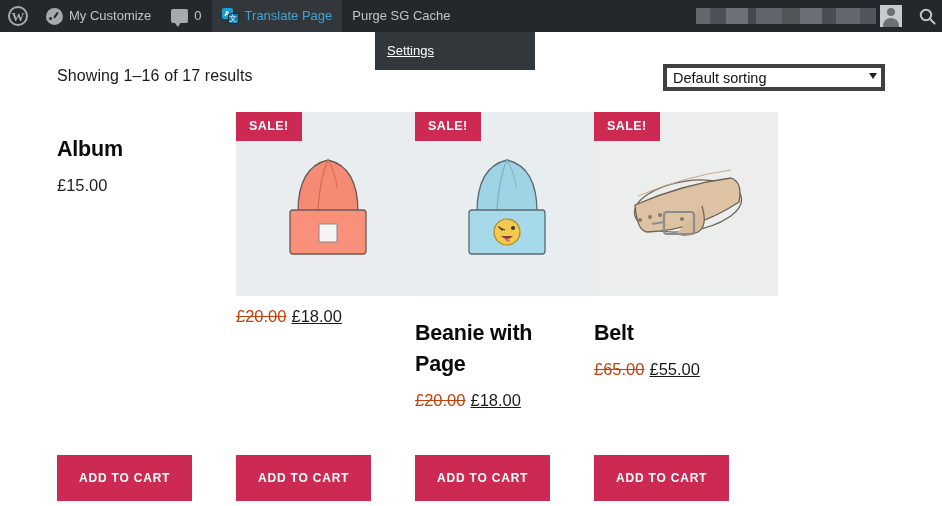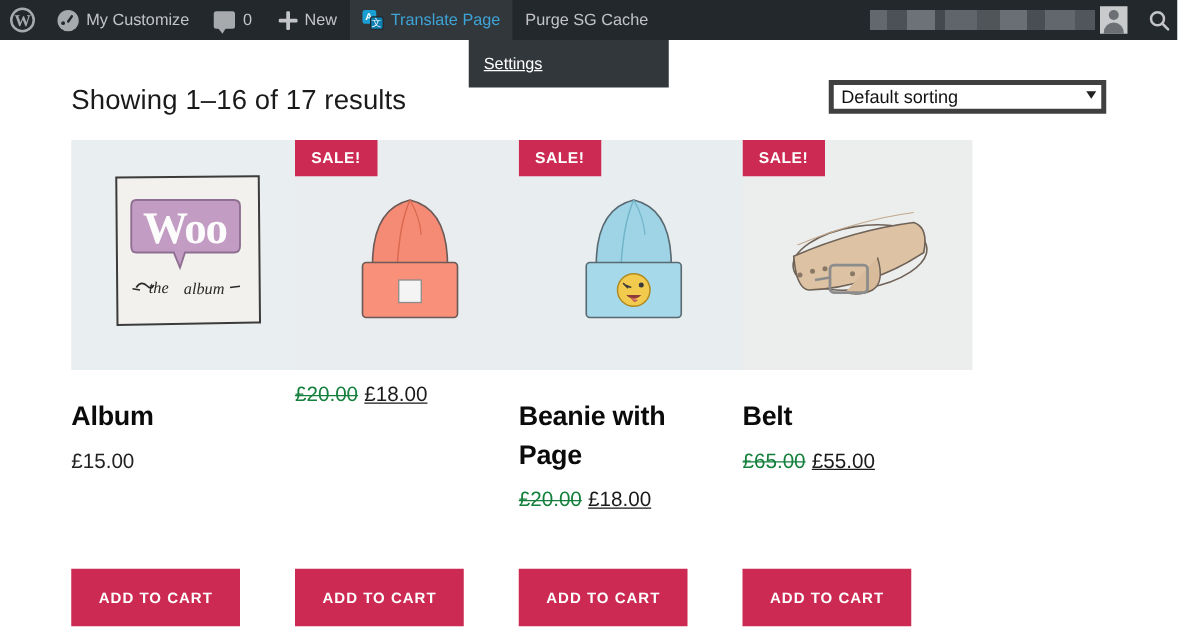--- a/index.html
+++ b/index.html
@@ -132,21 +132,21 @@
   
   #content{
     position:absolute; top:32px; left:0; width:942px; height:474px;
     background:#fff;
   }
   #topbar{
     position:absolute; left:57px; top:32px; width:828px; height:34px;
   }
   #result-count{
     position:absolute; left:0; top:3px;
-    font-size:22px; color:#1a1a1a; letter-spacing:0.1px;
+    font-size:16px; color:#1a1a1a; letter-spacing:0.1px;
   }
   #ordering{
     position:absolute; right:0; top:0;
   }
   #sort-select{
     width:222px; height:27px;
     font-family:"Liberation Sans", sans-serif;
     font-size:14.5px; color:#111;
     padding:0 4px 0 6px;
     border:4px solid #404040; background:#fff;
@@ -183,21 +183,21 @@
 
   .ptitle{
     margin:22px 0 0 0;
     font-size:21.5px; font-weight:bold; color:#0b0b0b;
     line-height:1.45; letter-spacing:-0.2px;
   }
   .pprice{
     margin-top:9px; font-size:16.5px; color:#222; line-height:1.4;
   }
   .pprice del{
-    color:#15803d; text-decoration:line-through; margin-right:5px;
+    color:#c2410c; text-decoration:line-through; margin-right:5px;
   }
   .pprice ins{
     text-decoration:underline; color:#1a1a1a; background:none;
   }
   .addbtn{
     position:absolute; top:343px;
     display:inline-block; background:#cc2a52; color:#fff;
     border:none; cursor:pointer;
     font-family:"Liberation Sans", sans-serif;
     font-size:12px; font-weight:bold; letter-spacing:.8px;
@@ -218,24 +218,20 @@
     <span class="dash-icon"></span>
     <span>My Customize</span>
   </div>
 
 
   <div class="ab-item">
     <span class="comment-icon"></span>
     <span>0</span>
   </div>
 
-  <div class="ab-item">
-    <span class="plus-icon"></span>
-    <span>New</span>
-  </div>
 
   <div class="ab-item active">
     <span class="gt-icon">
       <span class="sq1">A</span>
       <span class="sq2">文</span>
     </span>
     <span>Translate Page</span>
   </div>
 
   <div class="ab-item">
@@ -273,31 +269,20 @@
           <option>Sort by price: high to low</option>
         </select>
         <span class="select-arrow"></span>
       </span>
     </div>
   </div>
 
   <div id="products">
 
     <div class="prodcol">
-      <div class="thumb album">
-        <svg width="184" height="184" viewBox="0 0 184 184">
-          <path d="M36 30 L150 29 L151 146 L37 148 Z" fill="#f2f1ee" stroke="#3b3b3b" stroke-width="1.6"></path>
-          <path d="M52 48 q-4 0 -4 5 l0 32 q0 5 4 5 l30 0 l5 12 l4 -12 l39 0 q5 0 5 -5 l0 -32 q0 -5 -5 -5 Z" fill="#c39cc4" stroke="#8e6f91" stroke-width="1.5"></path>
-          <text x="91" y="82" text-anchor="middle" font-family="Liberation Serif, serif" font-size="36" font-weight="bold" fill="#fdfcfd" letter-spacing="-1">Woo</text>
-          <path d="M52 118 q4 -6 9 -1 q3 3 5 -1" fill="none" stroke="#2a2a2a" stroke-width="1.4"></path>
-          <text x="62" y="122" font-family="Liberation Serif, serif" font-size="13" font-style="italic" fill="#2a2a2a">the</text>
-          <text x="90" y="123" font-family="Liberation Serif, serif" font-size="13" font-style="italic" fill="#2a2a2a">album</text>
-          <path d="M49 119 l6 1 M127 118 l8 -1" stroke="#2a2a2a" stroke-width="1.3" fill="none"></path>
-        </svg>
-      </div>
       <div class="ptitle">Album</div>
       <div class="pprice">
         <span>£15.00</span>
       </div>
       <button class="addbtn">ADD TO CART</button>
     </div>
 
     <div class="prodcol">
       <div class="thumb beanie">
         <span class="onsale">SALE!</span>

